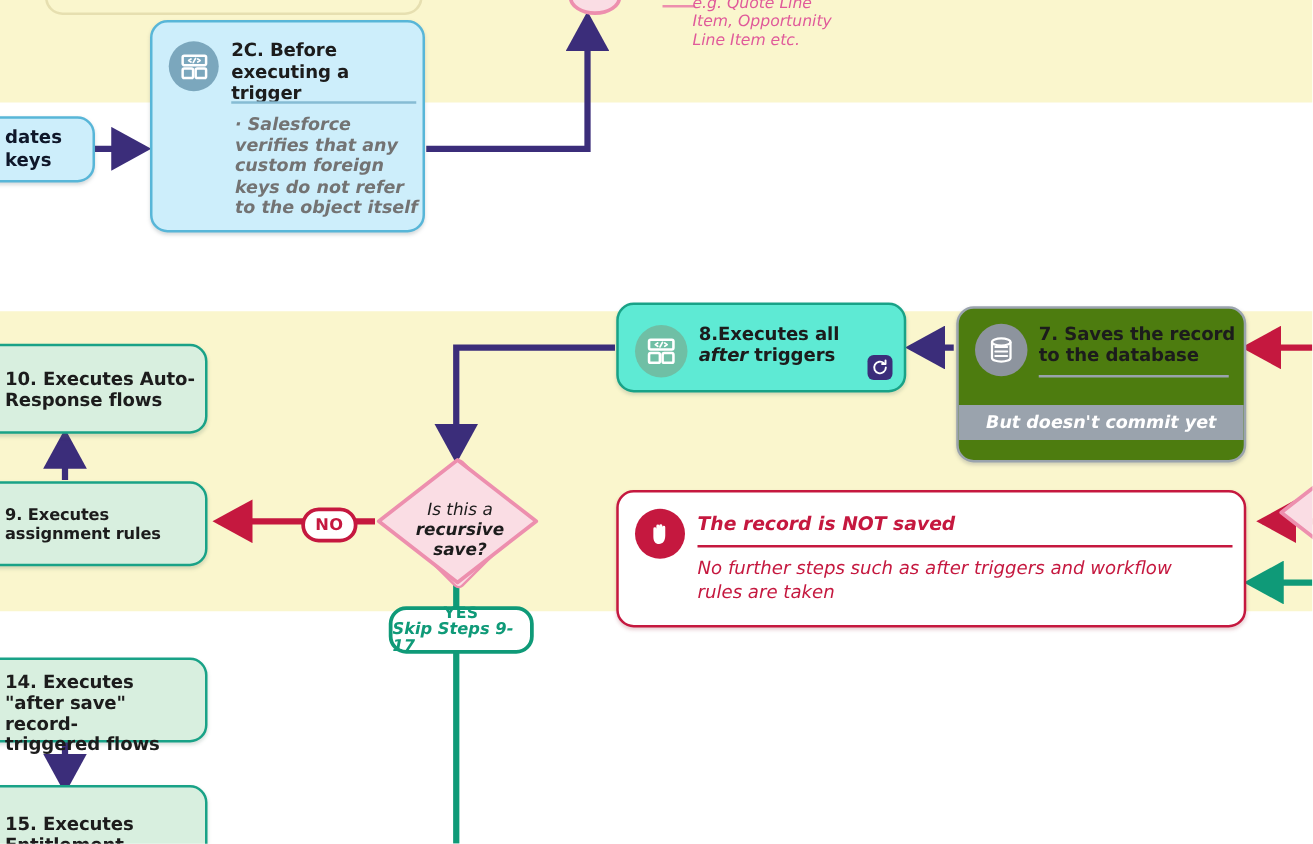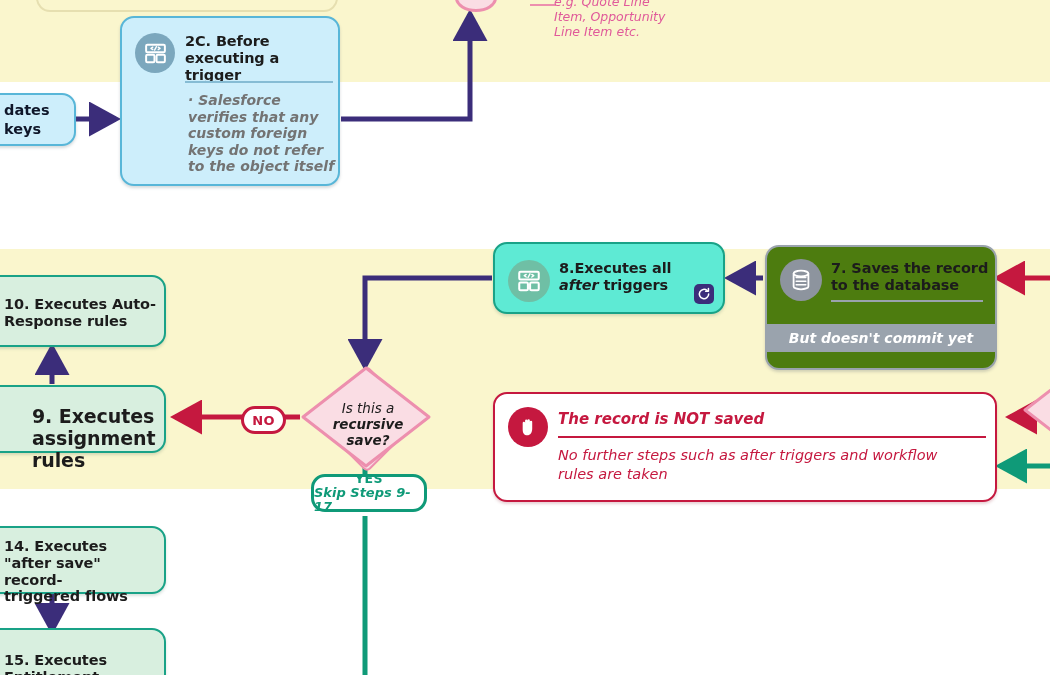--- a/index.html
+++ b/index.html
@@ -217,28 +217,28 @@
       <div class="hr hr-blue" style="left:63px;top:63px;width:148px;"></div>
 
       <div class="body-it" style="left:66px;top:74px;width:148px;font-size:14px;">· Salesforce verifies that any custom foreign keys do not refer to the object itself</div>
     </div>
   </div>
 
   <div class="node node-green" style="left:-98px;top:275px;width:264px;height:72px;">
     <div class="inner">
       <div class="title" style="left:100px;top:19px;width:152px;font-size:14.5px;">
         <span class="num">10.</span>
-        <span>Executes Auto-Response rules</span>
+        <span>Executes Auto-Response flows</span>
       </div>
     </div>
   </div>
 
   <div class="node node-green" style="left:-98px;top:385px;width:264px;height:68px;">
     <div class="inner">
-      <div class="title" style="left:100px;top:18px;width:155px;font-size:19px;margin-left:28px;">
+      <div class="title" style="left:100px;top:18px;width:155px;font-size:13px;">
         <span class="num">9.</span>
         <span>Executes assignment rules</span>
       </div>
     </div>
   </div>
 
   <div class="node node-green" style="left:-98px;top:526px;width:264px;height:68px;">
     <div class="inner">
       <div class="title" style="left:100px;top:10px;width:132px;font-size:14.5px;">
         <span class="num">14.</span>
@@ -313,21 +313,21 @@
   </div>
 
   <svg style="position:absolute;left:1022px;top:358px;width:60px;height:105px;">
     <polygon points="66,3 129,52 66,101 3,52" fill="#fadde4" stroke="#ed8fae" stroke-width="3" stroke-linejoin="round"></polygon>
   </svg>
 
   <div class="pill-no" style="left:241px;top:406px;width:39px;height:22px;font-size:13px;">
     <span>NO</span>
   </div>
 
-  <div class="pill-yes" style="left:311px;top:474px;width:110px;height:32px;">
+  <div class="pill-yes" style="left:311px;top:485px;width:110px;height:32px;">
     <span class="y1" style="font-size:12.5px;">YES</span>
     <span class="y2" style="font-size:13px;">Skip Steps 9-17</span>
   </div>
 
   <div class="node node-red" style="left:493px;top:392px;width:504px;height:110px;">
     <div class="inner">
       <div class="circ circ-red" style="left:13px;top:13px;width:40px;height:40px;">
         <svg width="22" height="22" viewBox="0 0 24 24" aria-hidden="true">
           <path d="M6.2 11.2 L6.2 7.6 a1.3 1.3 0 0 1 2.6 0 L8.8 11
                    L8.8 5.2 a1.3 1.3 0 0 1 2.6 0 L11.4 11

